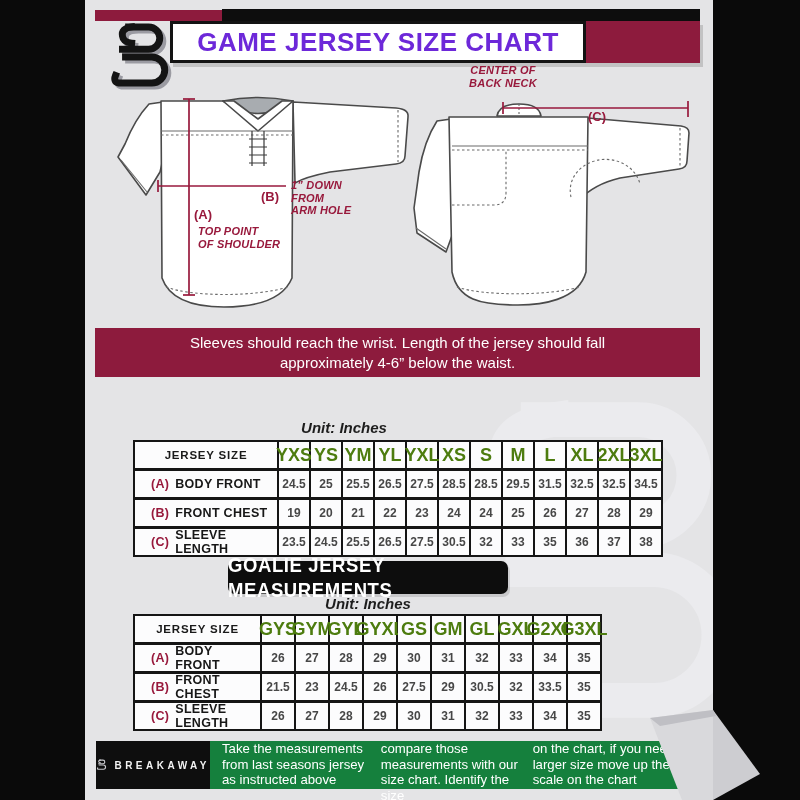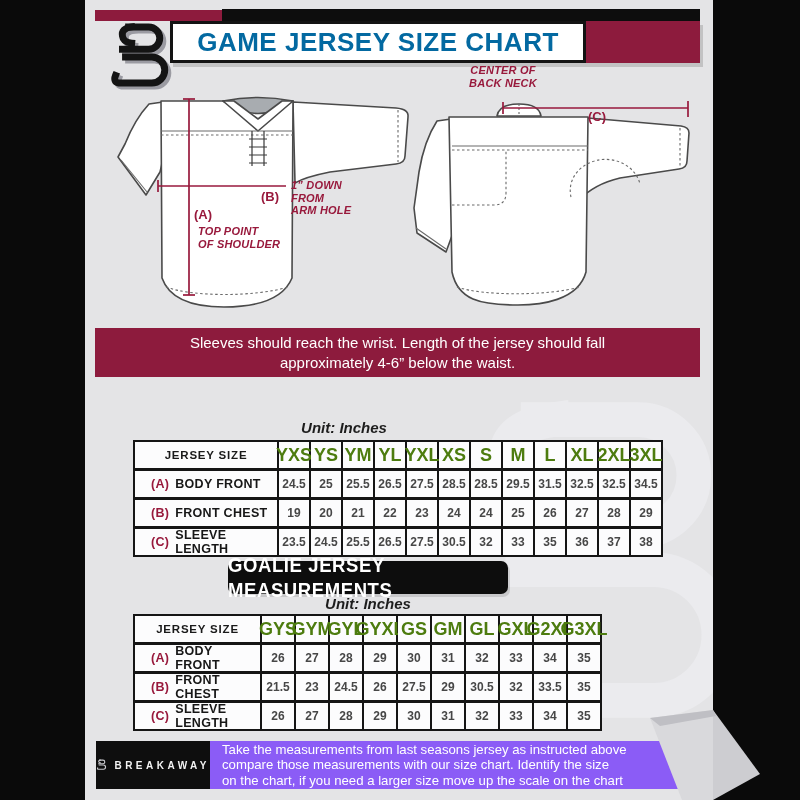--- a/index.html
+++ b/index.html
@@ -7,21 +7,21 @@
           font-family:"Liberation Sans",sans-serif;}
   .page{position:absolute;left:85px;top:0;width:628px;height:800px;background:#e4e4e6;overflow:hidden;}
   .abs{position:absolute;}
 
   
   .topbar-maroon{left:10px;top:10px;width:127px;height:11px;background:#8d1b3d;}
   .topbar-black{left:137px;top:9px;width:478px;height:12px;background:#0d0d0d;}
   .title-box{left:85px;top:21px;width:416px;height:42px;background:#fff;border:3px solid #131313;
              box-sizing:border-box;display:flex;align-items:center;justify-content:center;
              box-shadow:3px 4px 0 rgba(0,0,0,0.15);}
-  .title-box span{font-size:26px;font-weight:800;letter-spacing:.5px;color:#0369a1;}
+  .title-box span{font-size:26px;font-weight:800;letter-spacing:.5px;color:#6d28d9;}
   .title-maroon{left:501px;top:21px;width:114px;height:42px;background:#8d1b3d;box-shadow:3px 4px 0 rgba(0,0,0,0.15);}
   .logo-svg{left:18px;top:20px;width:82px;height:80px;}
 
   
   .anno{color:#98193c;font-style:italic;font-weight:700;font-size:11px;line-height:12.5px;letter-spacing:.2px;}
   .anno.center{text-align:center;}
   .mlabel{color:#98193c;font-weight:800;font-size:13px;}
 
   
   .notice{left:10px;top:328px;width:605px;height:49px;background:#8d1b3d;color:#fff;
@@ -45,22 +45,22 @@
   .cell{background:#fcfcfd;display:flex;align-items:center;justify-content:center;}
   .corner{font-size:11.5px;font-weight:700;letter-spacing:.8px;color:#1a1a1a;text-align:center;}
   .hc{font-size:18px;font-weight:800;color:#4d7c0f;}
   .lc{justify-content:flex-start;padding-left:16px;font-size:12.5px;font-weight:700;color:#171717;letter-spacing:.3px;}
   .lc .key{color:#98193c;font-weight:800;margin-right:6px;}
   .vc{font-size:12px;font-weight:600;color:#474747;}
 
   
   .f-black{left:11px;top:741px;width:114px;height:48px;background:#0e0e0e;display:flex;align-items:center;box-sizing:border-box;}
   .f-brand{color:#f2f2f2;font-size:10px;font-weight:700;letter-spacing:3.5px;margin-left:6px;}
-  .f-maroon{left:125px;top:741px;width:488px;height:48px;background:#8b5cf6;color:#fff;
-            display:flex;flex-direction:column;justify-content:center;padding:0 8px 0 12px;box-sizing:border-box;
+  .f-maroon{left:125px;top:741px;width:488px;height:48px;background:#15803d;color:#fff;
+            display:flex;flex-direction:row;justify-content:center;padding:0 8px 0 12px;box-sizing:border-box;
             font-size:13.2px;line-height:15.6px;font-weight:500;}
 
   .watermark{left:330px;top:385px;width:400px;height:400px;color:#ebebee;pointer-events:none;}
   .curl-svg{left:620px;top:690px;width:180px;height:110px;}
 </style>
 </head>
 <body>
 
 <div class="canvas">
 

